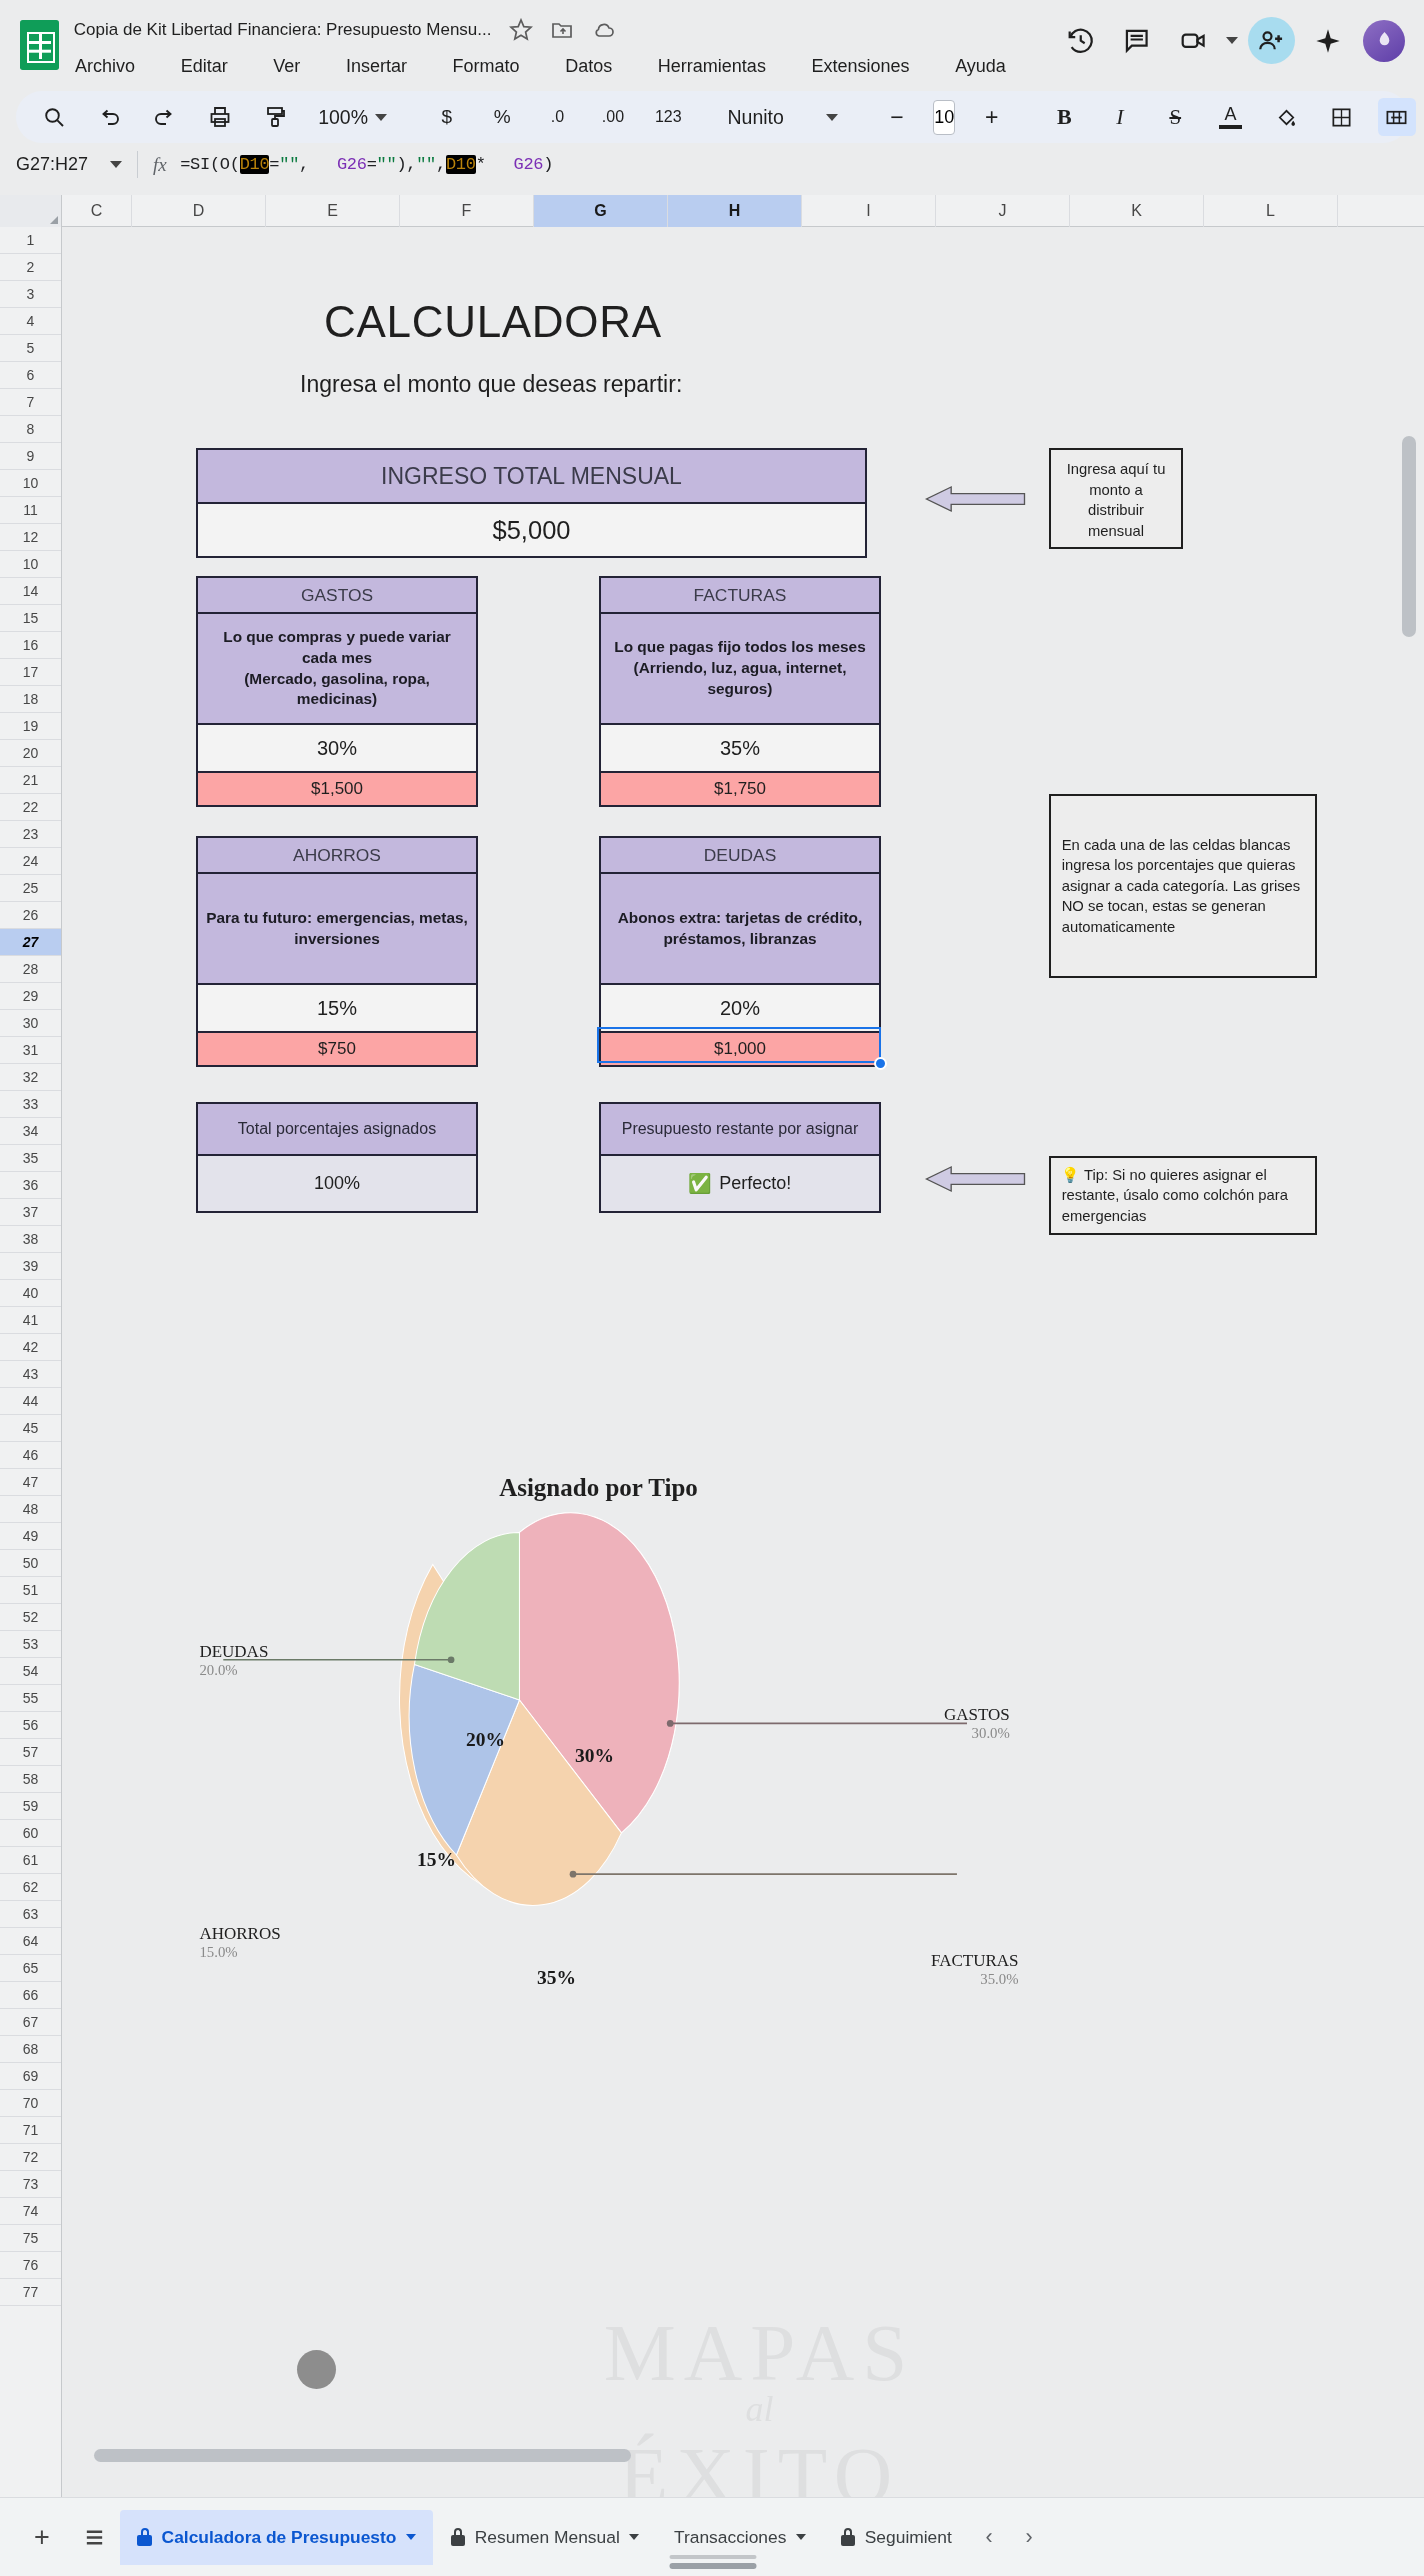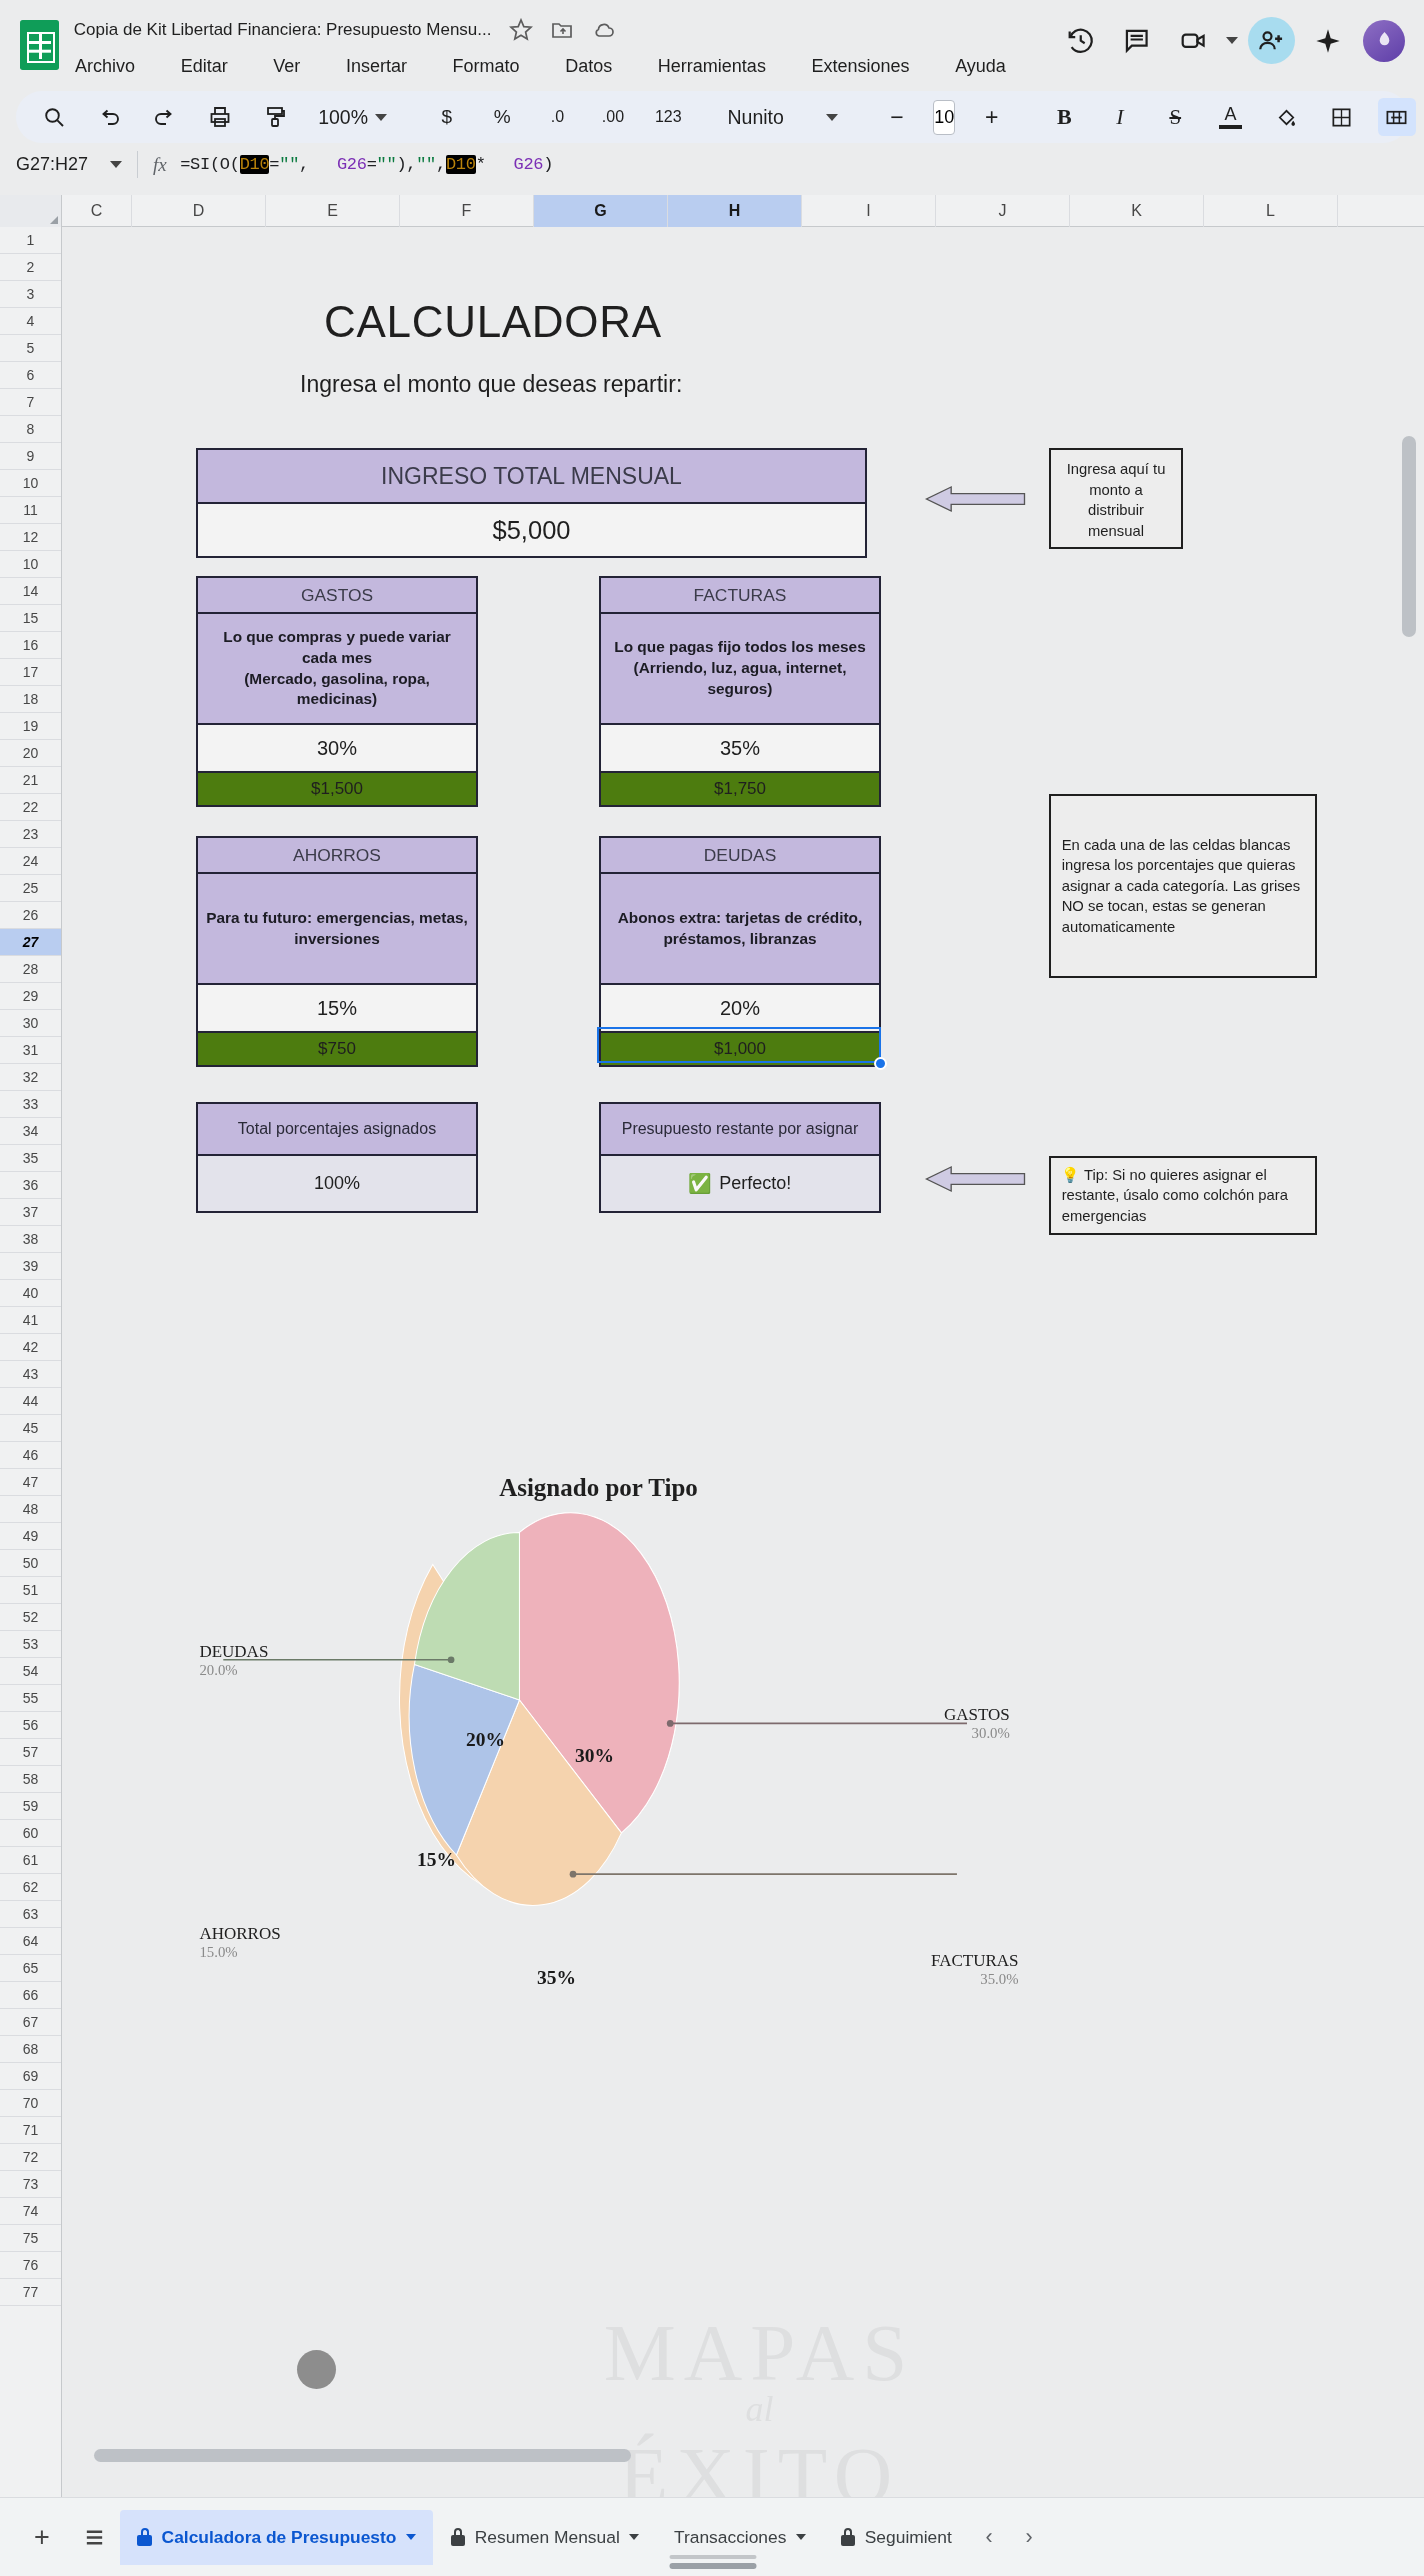--- a/index.html
+++ b/index.html
@@ -73,21 +73,21 @@
   .canvas { position:absolute; left:62px; top:32px; right:0; bottom:0; background:#ebeced; overflow:hidden;}
 
   
   .big-title { position:absolute; left:262px; top:70px; font-size:44px; color:#1f1f1f; letter-spacing:0.7px;}
   .subtitle { position:absolute; left:238px; top:144px; font-size:23px; color:#1f1f1f;}
 
   .card { position:absolute; border:2px solid #232336; }
   .card-hd { background:#c3b8dd; color:#3b3b4a; display:flex;align-items:center;justify-content:center; text-align:center; font-size:17.4px; }
   .card-desc { background:#c3b8dd; color:#1c1c24; display:flex;align-items:center;justify-content:center; text-align:center; font-size:15.4px; padding:4px 6.7px; line-height:1.35; font-weight:bold;}
   .card-pct { background:#f3f3f3; display:flex;align-items:center;justify-content:center; font-size:20px; color:#1f1f1f;}
-  .card-amt { background:#4d7c0f; display:flex;align-items:center;justify-content:center; font-size:17px; color:#1f1f1f;}
+  .card-amt { background:#fca5a5; display:flex;align-items:center;justify-content:center; font-size:17px; color:#1f1f1f;}
   .rowline { border-top: 2px solid #232336; }
 
   .income-hd { height:52px; background:#c3b8dd; display:flex;align-items:center;justify-content:center; font-size:23px; color:#3b3b4a;}
   .income-val { height:54px; background:#f3f3f3; display:flex;align-items:center;justify-content:center; font-size:25.5px; color:#1f1f1f;}
 
   .note { position:absolute; border:2px solid #1f1f1f; background:#ededed; padding:9.4px 10.7px; font-size:14.8px; line-height:1.38; color:#1f1f1f;}
   .note.center { text-align:center; }
 
   .arrow { position:absolute; }
   .arrow svg { display:block; }

